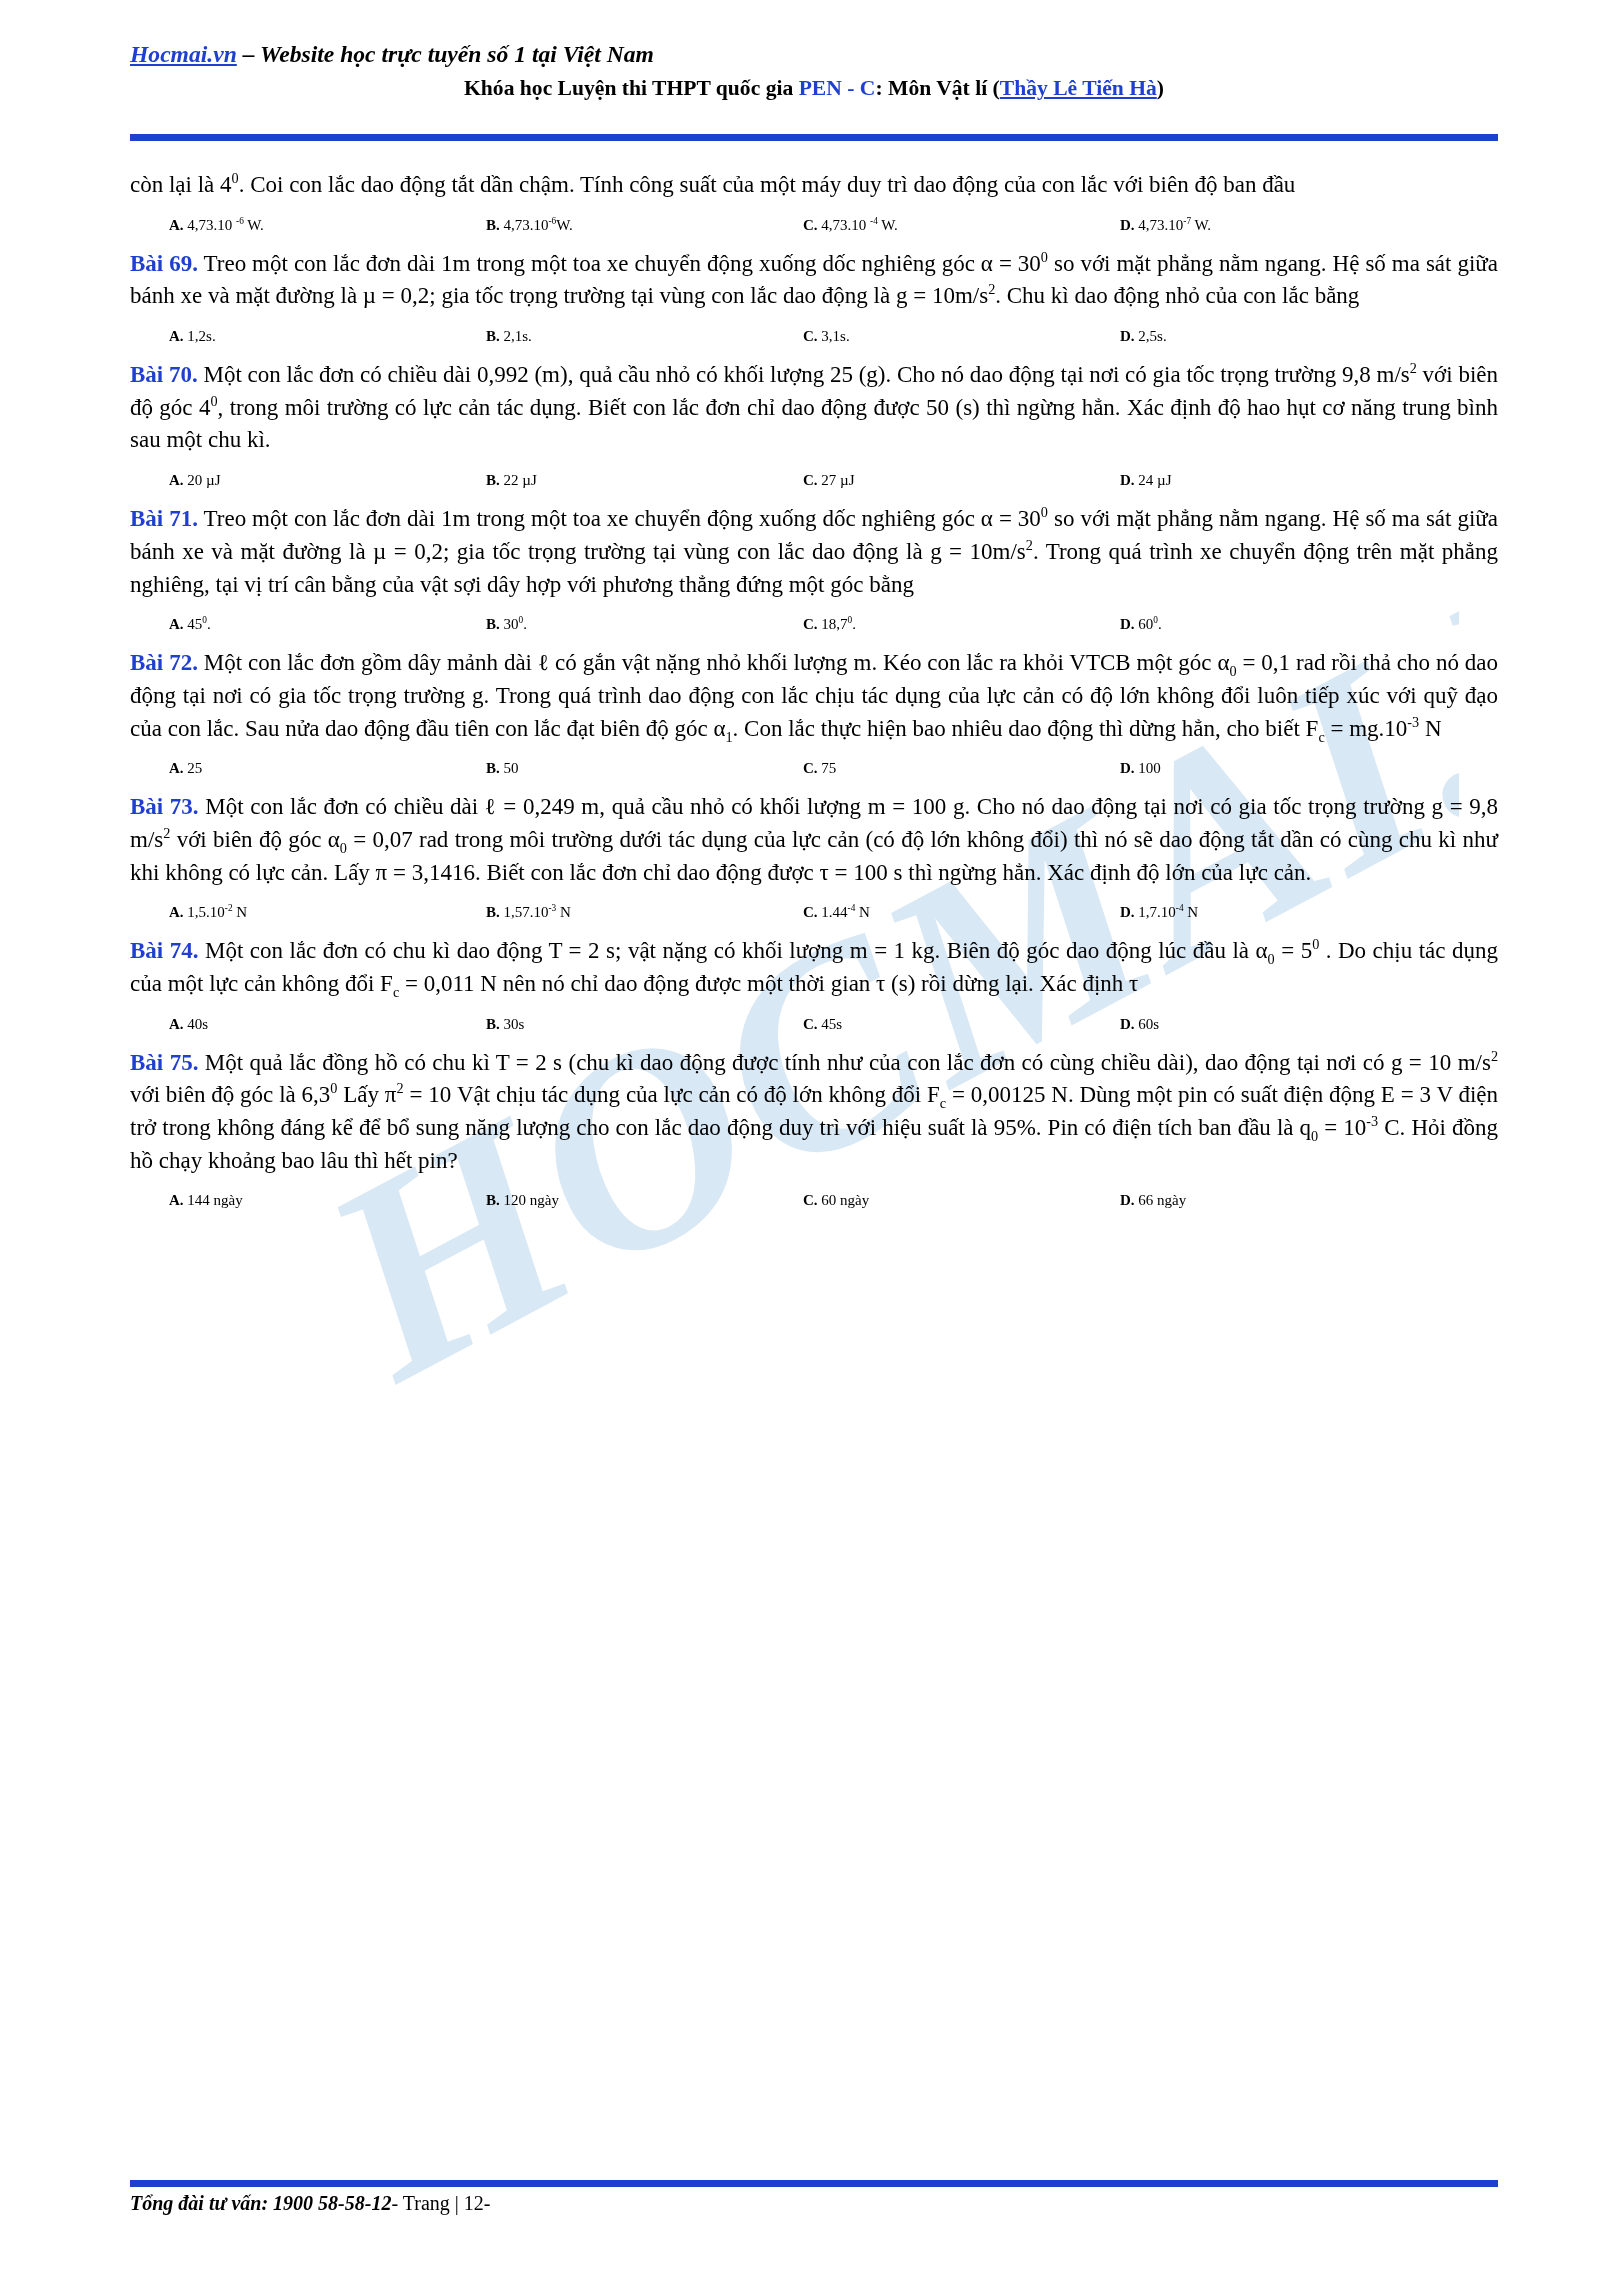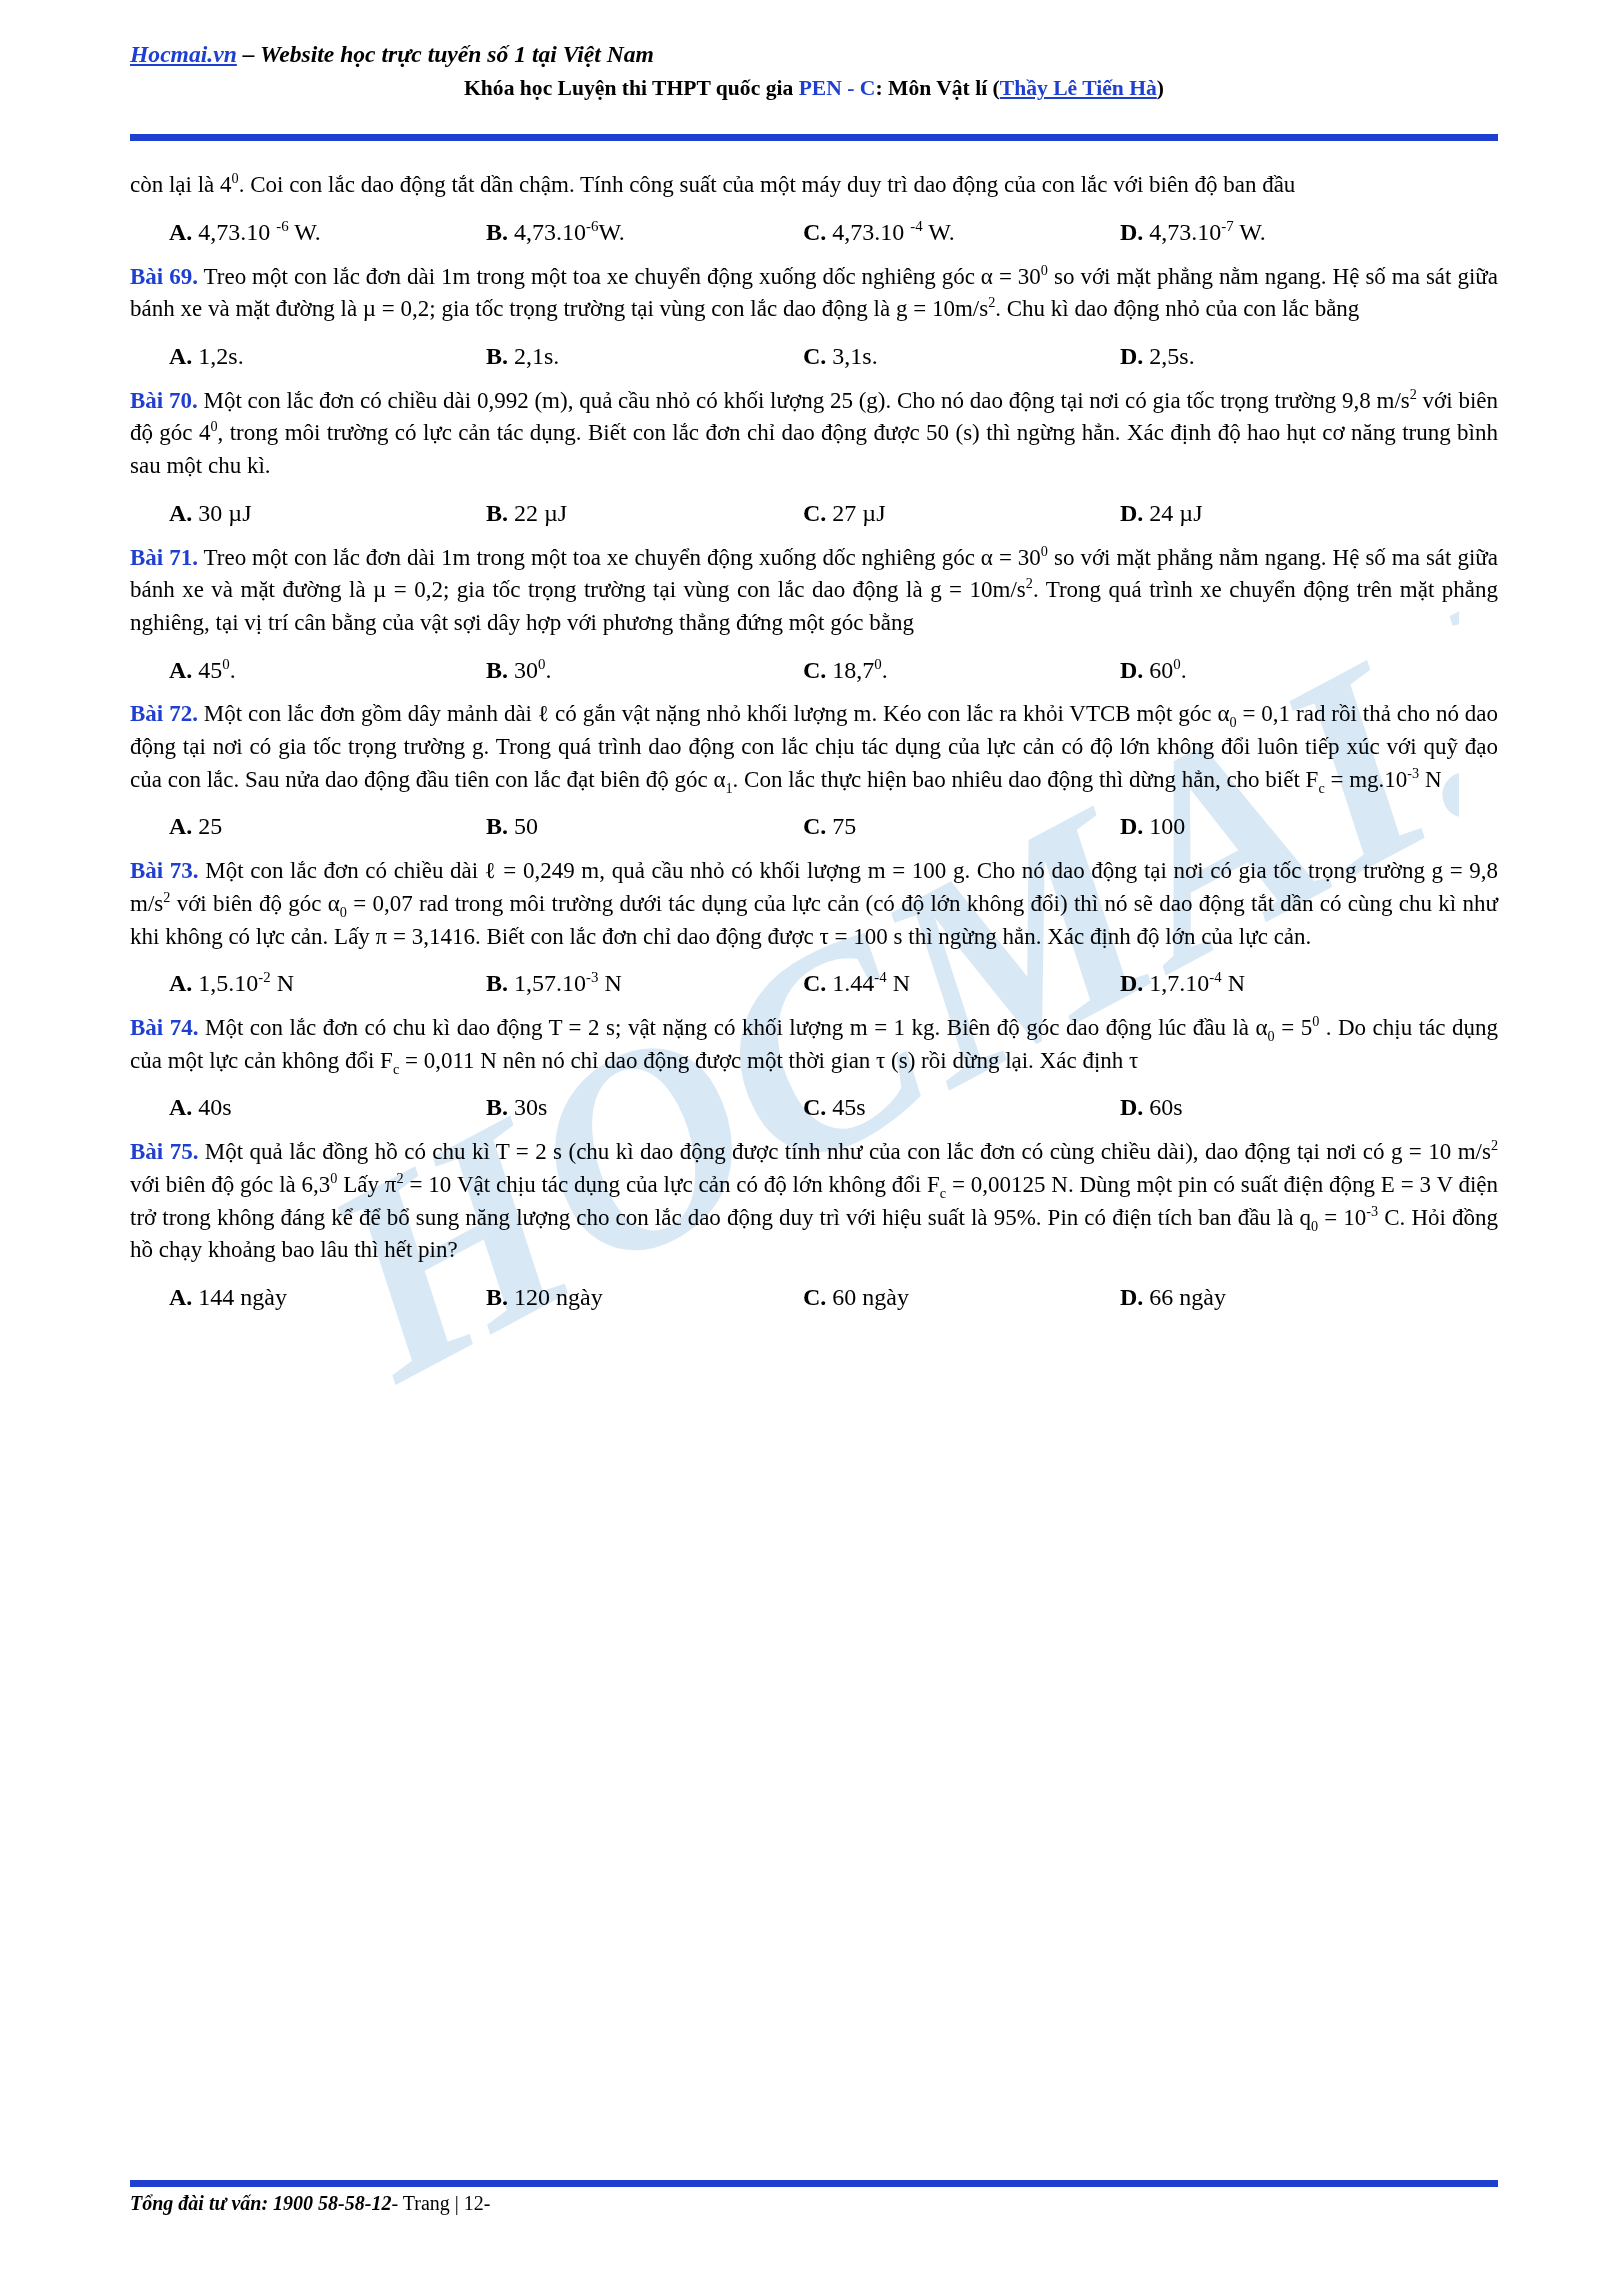--- a/index.html
+++ b/index.html
@@ -119,21 +119,21 @@
 
   
   .answers {
     display: flex;
     margin: 13px 0 11.8px 0;
     padding-left: 39px;
   }
   .answers .opt {
     width: 317px;
     flex: 0 0 317px;
-    font-size: 24px;
+    font-size: 15px;
     white-space: nowrap;
   }
   .answers .opt b { font-weight: 700; }
 
   
   .footer-rule {
     position: absolute;
     left: 130px;
     top: 2180px;
     width: 1368px;
@@ -195,21 +195,21 @@
     <div class="answers">
       <div class="opt"><b>A.</b><span> 1,2s.</span></div>
       <div class="opt"><b>B.</b><span> 2,1s.</span></div>
       <div class="opt"><b>C.</b><span> 3,1s.</span></div>
       <div class="opt"><b>D.</b><span> 2,5s.</span></div>
     </div>
 
     <p class="para"><span class="qnum">Bài 70.</span><span>  Một con lắc đơn có chiều dài 0,992 (m), quả cầu nhỏ có khối lượng 25 (g). Cho nó dao động tại nơi có gia tốc trọng trường 9,8 m/s</span><sup>2</sup><span> với biên độ góc 4</span><sup>0</sup><span>, trong môi trường có lực cản tác dụng. Biết con lắc đơn chỉ dao động được 50 (s) thì ngừng hẳn. Xác định độ hao hụt cơ năng trung bình sau một chu kì.</span></p>
 
     <div class="answers">
-      <div class="opt"><b>A.</b><span> 30 µJ</span></div>
+      <div class="opt"><b>A.</b><span> 20 µJ</span></div>
       <div class="opt"><b>B.</b><span> 22 µJ</span></div>
       <div class="opt"><b>C.</b><span> 27 µJ</span></div>
       <div class="opt"><b>D.</b><span> 24 µJ</span></div>
     </div>
 
     <p class="para"><span class="qnum">Bài 71.</span><span> Treo một con lắc đơn dài 1m trong một toa xe chuyển động xuống dốc nghiêng góc  α = 30</span><sup>0</sup><span> so với mặt phẳng nằm ngang. Hệ số ma sát giữa bánh xe và mặt đường là  µ  = 0,2; gia tốc trọng trường tại vùng con lắc dao động là g = 10m/s</span><sup>2</sup><span>. Trong quá trình xe chuyển động trên mặt phẳng nghiêng, tại vị trí cân bằng của vật sợi dây hợp với phương thẳng đứng một góc bằng</span></p>
 
     <div class="answers">
       <div class="opt"><b>A.</b><span> 45</span><sup>0</sup><span>.</span></div>
       <div class="opt"><b>B.</b><span> 30</span><sup>0</sup><span>.</span></div>

